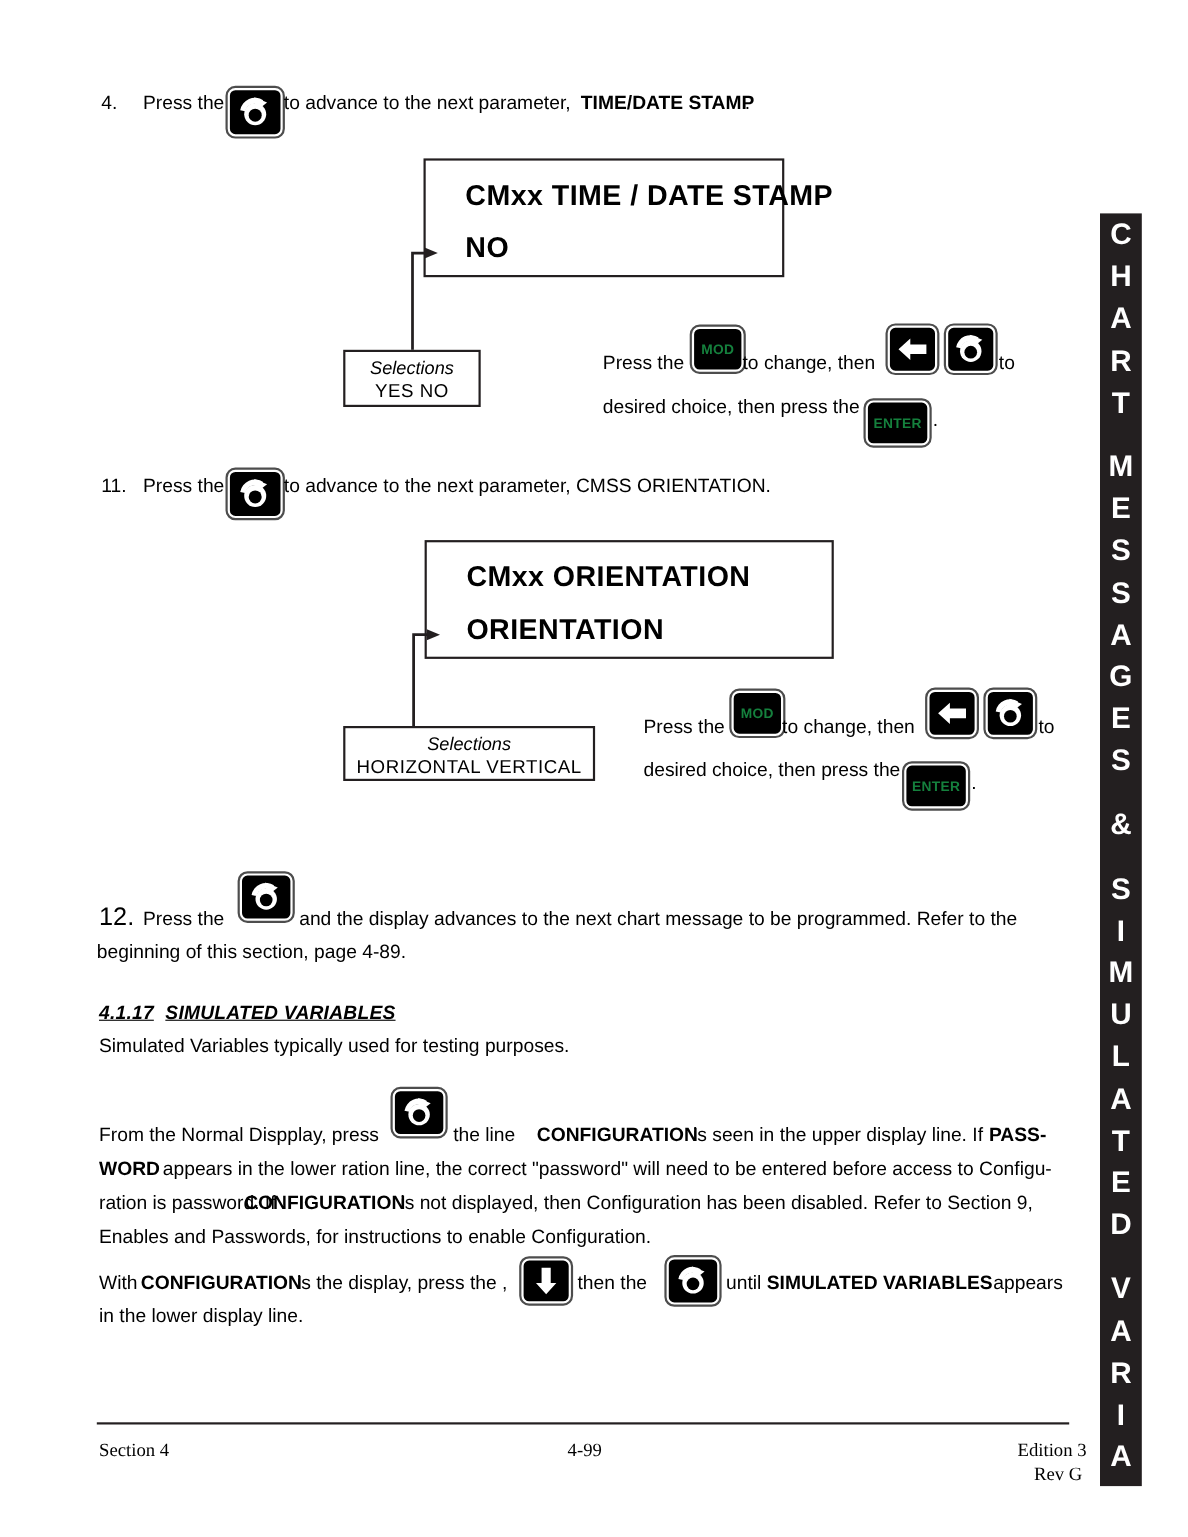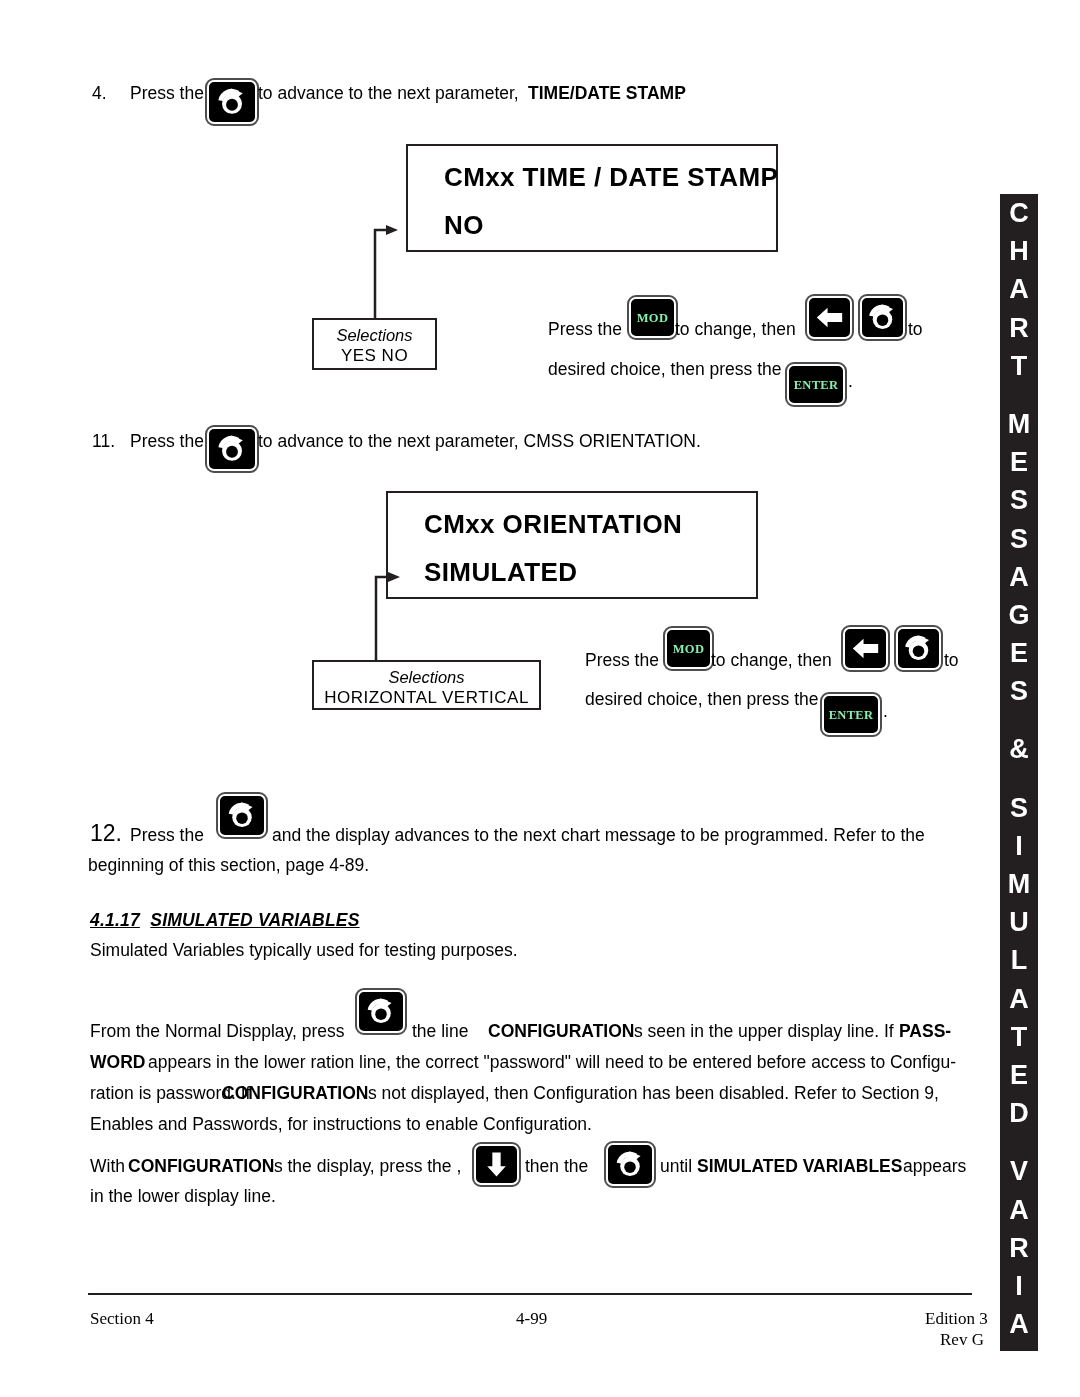--- a/index.html
+++ b/index.html
@@ -64,23 +64,23 @@
     background: #000;
     border: 2.5px solid #ffffff;
     outline: 2px solid #4d4d4d;
     border-radius: 7px;
     vertical-align: middle;
     box-sizing: border-box;
   }
   .key.abs { position: absolute; }
   .key svg { display: block; }
   .key .lbl {
-    color: #86efac;
+    color: #15803d;
     font-weight: bold;
-    font-family: Liberation Serif, serif;
+    font-family: Liberation Sans, sans-serif;
     text-align: center;
     display: block;
     width: 100%;
     position: absolute;
     top: 50%;
     transform: translateY(-50%);
     letter-spacing: 0.3px;
   }
 
   
@@ -197,21 +197,21 @@
       <g fill="#000000">
         <circle cx="22" cy="25" r="6.5"></circle>
       </g>
     </svg>
   </div>
 
   <div class="txt" style="left:258px; top:80px;">to advance to the next parameter,</div>
   <div class="txt b" style="left:528px; top:80px;">TIME/DATE STAMP</div>
   <div class="txt" style="left:677px; top:80px;">.</div>
 
-  <div class="lcd" style="left:406px; top:144px; width:372px; height:108px;">
+  <div class="lcd" style="left:385px; top:144px; width:328px; height:108px;">
     <div class="line1">CMxx  TIME / DATE  STAMP</div>
     <div class="line2">NO</div>
   </div>
 
   <svg class="conn" style="left:310px; top:215px; width:90px; height:110px;" viewBox="0 0 90 110">
     <path d="M65 110 L65 15 L78 15" stroke="#231f20" stroke-width="2.5" fill="none"></path>
     <path d="M88 15 L76 10 L76 20 Z" fill="#231f20"></path>
   </svg>
 
   <div class="selbox" style="left:312px; top:318px; width:125px; height:52px;">
@@ -265,21 +265,21 @@
         <path d="M7 20 A15 15 0 0 1 30 10 L27 15 A10 10 0 0 0 12 21 Z"></path>
       </g>
       <circle cx="22" cy="25" r="6.5" fill="#000000"></circle>
     </svg>
   </div>
 
   <div class="txt" style="left:258px; top:428px;">to advance to the next parameter, CMSS ORIENTATION.</div>
 
   <div class="lcd" style="left:386px; top:491px; width:372px; height:108px;">
     <div class="line1">CMxx  ORIENTATION</div>
-    <div class="line2">SIMULATED</div>
+    <div class="line2">ORIENTATION</div>
   </div>
 
   <svg class="conn" style="left:312px; top:562px; width:90px; height:105px;" viewBox="0 0 90 105">
     <path d="M64 105 L64 15 L78 15" stroke="#231f20" stroke-width="2.5" fill="none"></path>
     <path d="M88 15 L76 10 L76 20 Z" fill="#231f20"></path>
   </svg>
 
   <div class="selbox" style="left:312px; top:660px; width:229px; height:50px;">
     <div class="title">Selections</div>
     <div class="opts">HORIZONTAL      VERTICAL</div>

